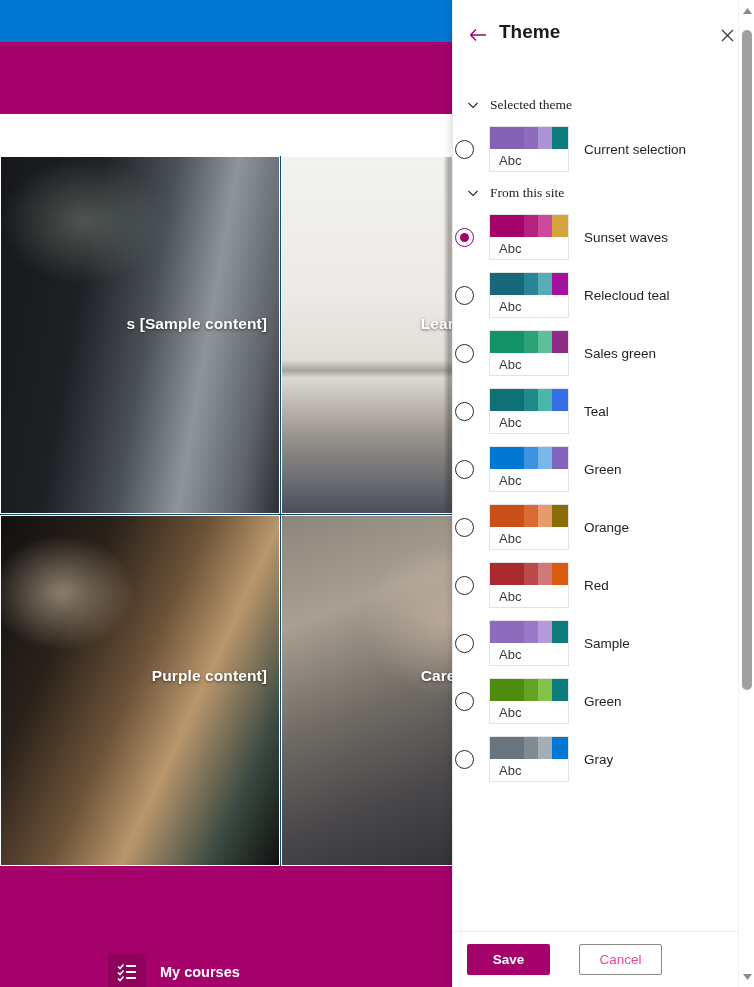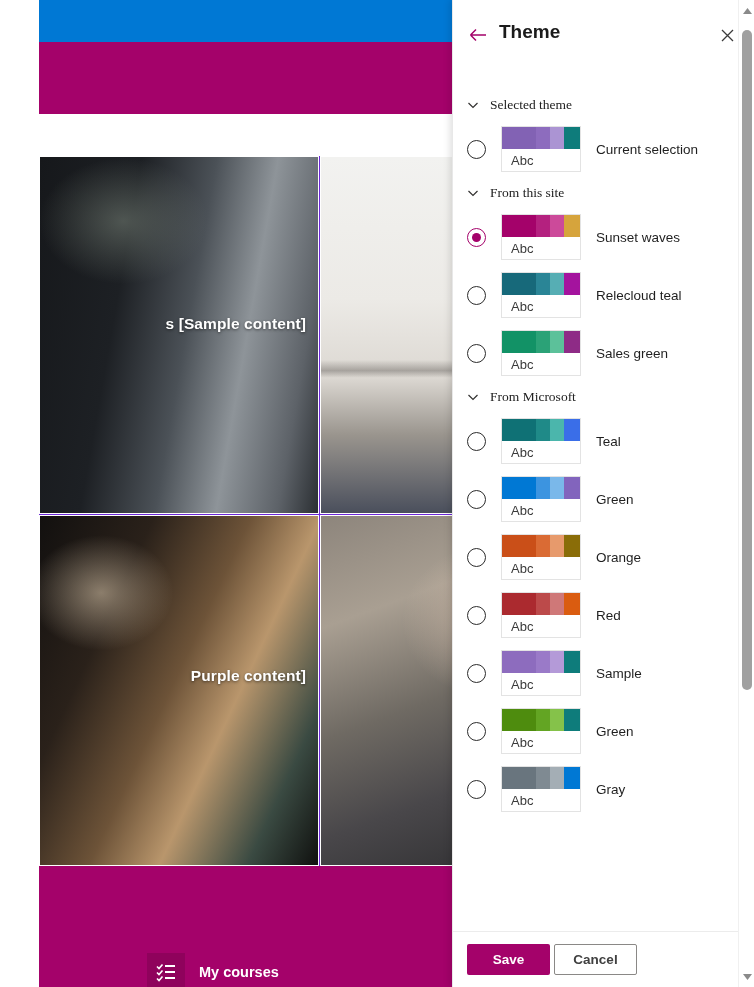--- a/index.html
+++ b/index.html
@@ -4,21 +4,21 @@
 <style>
   * { box-sizing: border-box; margin: 0; padding: 0; }
   html, body {
     width: 754px; height: 987px;
     font-family: "Liberation Sans", sans-serif;
     background: #ffffff; overflow: hidden;
   }
   #root { position: relative; width: 754px; height: 987px; }
 
   
-  #page-bg { position: absolute; inset: 0; background: #6d28d9; margin-left: 39px; }
+  #page-bg { position: absolute; inset: 0; background: #0c4a6e; }
   .topbar    { position: absolute; left: 0; top: 0;  width: 754px; height: 42px;  background: #0078d4; }
   .bandbar   { position: absolute; left: 0; top: 42px; width: 754px; height: 72px; background: #a4026a; }
   .whiteband { position: absolute; left: 0; top: 114px; width: 754px; height: 42px; background: #fff; }
 
   .cardgrid { position: absolute; left: 0; top: 156px; width: 560px; height: 710px; }
   .card { position: absolute; overflow: hidden; border: 1px solid #fff; }
   .card .title {
     position: absolute; left: 0; right: 12px; bottom: 0;
     text-align: right; color: #fff; font-weight: bold; font-size: 15.5px;
     letter-spacing: .1px; text-shadow: 0 1px 3px rgba(0,0,0,.55);
@@ -82,21 +82,21 @@
   .p-scroll { position: absolute; inset: 0 16px 0 0; padding: 20px 0 8px 0; }
 
   .section-head {
     display: flex; align-items: center; gap: 11px;
     padding: 0 0 0 14px; height: 30px; cursor: pointer; user-select: none; font-family: Liberation Serif, serif;
   }
   .section-head .lbl { font-size: 13.5px; color: #212121; }
   .chev { width: 12px; height: 12px; flex: 0 0 auto; }
 
   .theme-row {
-    display: flex; align-items: center; height: 58px; padding-left: 14px; cursor: pointer;
+    display: flex; align-items: center; height: 58px; padding-left: 2px; cursor: pointer;
   }
   .radio {
     width: 19px; height: 19px; border-radius: 50%;
     border: 1.4px solid #2b2b2b; flex: 0 0 auto;
     display: flex; align-items: center; justify-content: center;
   }
   .radio.sel { border-color: #a4026a; border-width: 1.6px; }
   .radio.sel::after {
     content: ""; width: 9px; height: 9px; border-radius: 50%; background: #a4026a;
   }
@@ -120,21 +120,21 @@
     flex: 0 0 auto; height: 56px; border-top: 1px solid #ececec;
     display: flex; align-items: center; gap: 4px; padding-left: 14px;
     background: #fff;
   }
   .btn {
     height: 31px; min-width: 83px; padding: 0 14px; font-size: 13.5px;
     border: 1px solid transparent; border-radius: 2px; cursor: pointer;
     font-family: "Liberation Sans", sans-serif;
   }
   .btn-primary { background: #a4026a; color: #fff; font-weight: bold; }
-  .btn-secondary { background: #fff; color: #404040; border-color: #8a8886; font-weight: bold; }
+  .btn-secondary { background: #fff; color: #ec4899; border-color: #8a8886; font-weight: normal; margin-left: 25px; }
 
   
   .sbar {
     position: absolute; right: 0; top: 0; width: 16px; height: 987px;
     background: #fff; border-left: 1px solid #f0f0f0;
   }
   .sb-arrow {
     position: absolute; left: 0; width: 16px; height: 17px;
     display: flex; align-items: center; justify-content: center; color: #8a8a8a;
   }
@@ -263,26 +263,20 @@
               <span class="swatch-bars">
                 <i style="background: rgb(18, 146, 102);"></i>
                 <i style="background: rgb(43, 162, 119);"></i>
                 <i style="background: rgb(92, 193, 154);"></i>
                 <i style="background: rgb(142, 43, 134);"></i>
               </span>
               <span class="swatch-abc">Abc</span>
             </span>
             <span class="theme-name">Sales green</span>
           </div>
-          <div class="section-head">
-            <svg class="chev" viewBox="0 0 12 12" fill="none" stroke="#323130" stroke-width="1.2">
-              <path d="M1.5 4L6 8.5L10.5 4"></path>
-            </svg>
-            <span class="lbl">From Microsoft</span>
-          </div>
           <div class="theme-row">
             <span class="radio"></span>
             <span class="swatch">
               <span class="swatch-bars">
                 <i style="background: rgb(15, 113, 117);"></i>
                 <i style="background: rgb(31, 138, 136);"></i>
                 <i style="background: rgb(75, 182, 172);"></i>
                 <i style="background: rgb(58, 110, 232);"></i>
               </span>
               <span class="swatch-abc">Abc</span>

